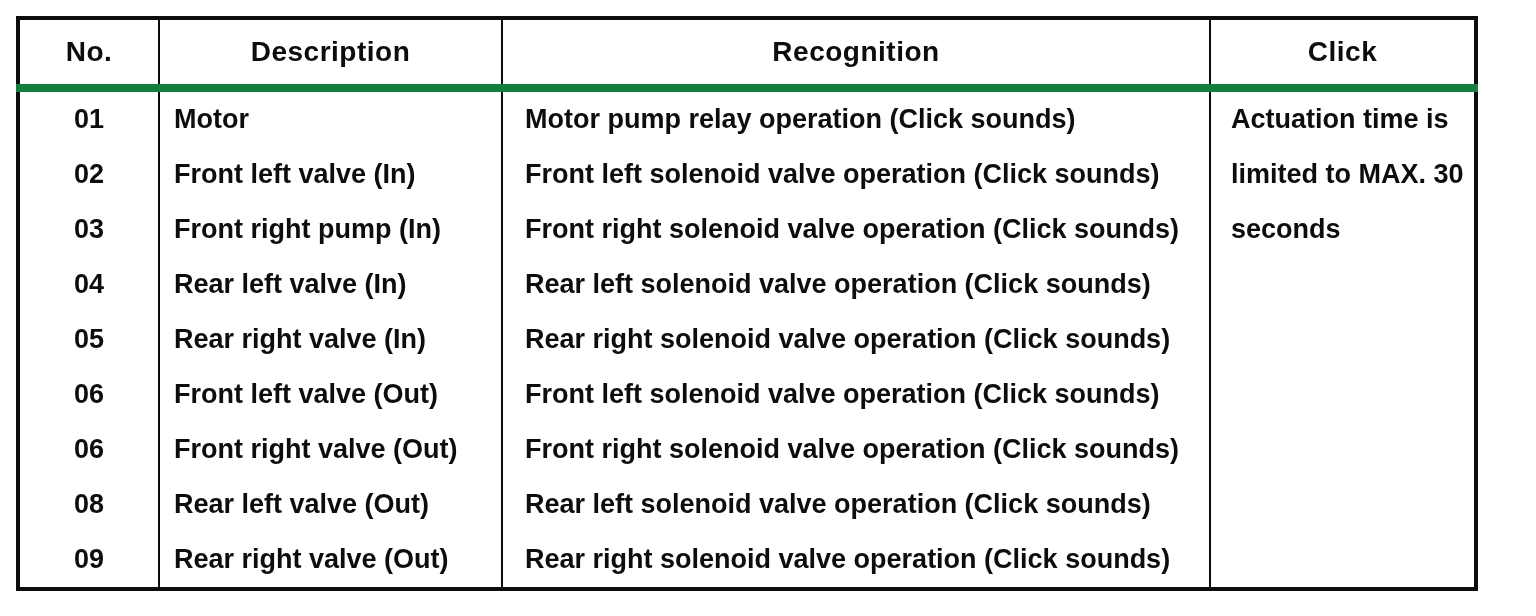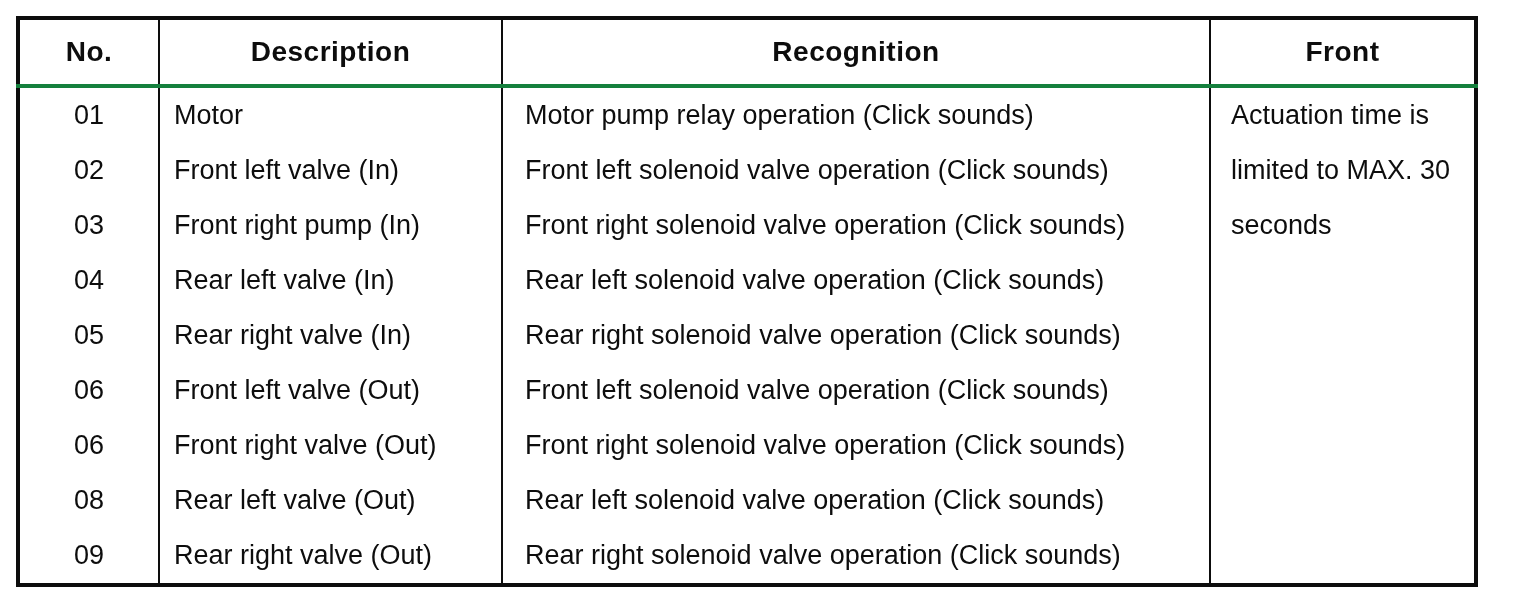--- a/index.html
+++ b/index.html
@@ -24,36 +24,36 @@
     table-layout: fixed;
     border: 4px solid #0d0d0d;
   }
   col.c-no     { width: 141px; }
   col.c-desc   { width: 343px; }
   col.c-recog  { width: 708px; }
   col.c-remark { width: 266px; }
 
   .doc-table th {
     height: 64px;
-    border-bottom: 4px solid #15803d;
+    border-bottom: 8px solid #15803d;
     border-right: 2px solid #0d0d0d;
     font-size: 28px;
     font-weight: bold;
     text-align: center;
     vertical-align: middle;
     padding: 0;
     letter-spacing: 0.5px;
   }
   .doc-table th:last-child { border-right: none; }
 
   .doc-table td {
     height: 55px;
     border-right: 2px solid #0d0d0d;
     font-size: 27px;
-    font-weight: normal;
+    font-weight: bold;
     vertical-align: middle;
     padding: 0;
     white-space: nowrap;
     overflow: hidden;
   }
   td.cell-no    { text-align: center; }
   td.cell-desc  { padding-left: 14px; }
   td.cell-recog { padding-left: 22px; }
   td.cell-remark {
     vertical-align: top;
@@ -77,21 +77,21 @@
     <col class="c-no">
     <col class="c-desc">
     <col class="c-recog">
     <col class="c-remark">
   </colgroup>
   <thead>
     <tr>
       <th>No.</th>
       <th>Description</th>
       <th>Recognition</th>
-      <th>Front</th>
+      <th>Click</th>
     </tr>
   </thead>
   <tbody>
     <tr>
       <td class="cell-no">01</td>
       <td class="cell-desc">Motor</td>
       <td class="cell-recog">Motor pump relay operation (Click sounds)</td>
       <td class="cell-remark" rowspan="9">
         <div class="remark-line">Actuation time is</div>
         <div class="remark-line">limited to MAX. 30</div>

